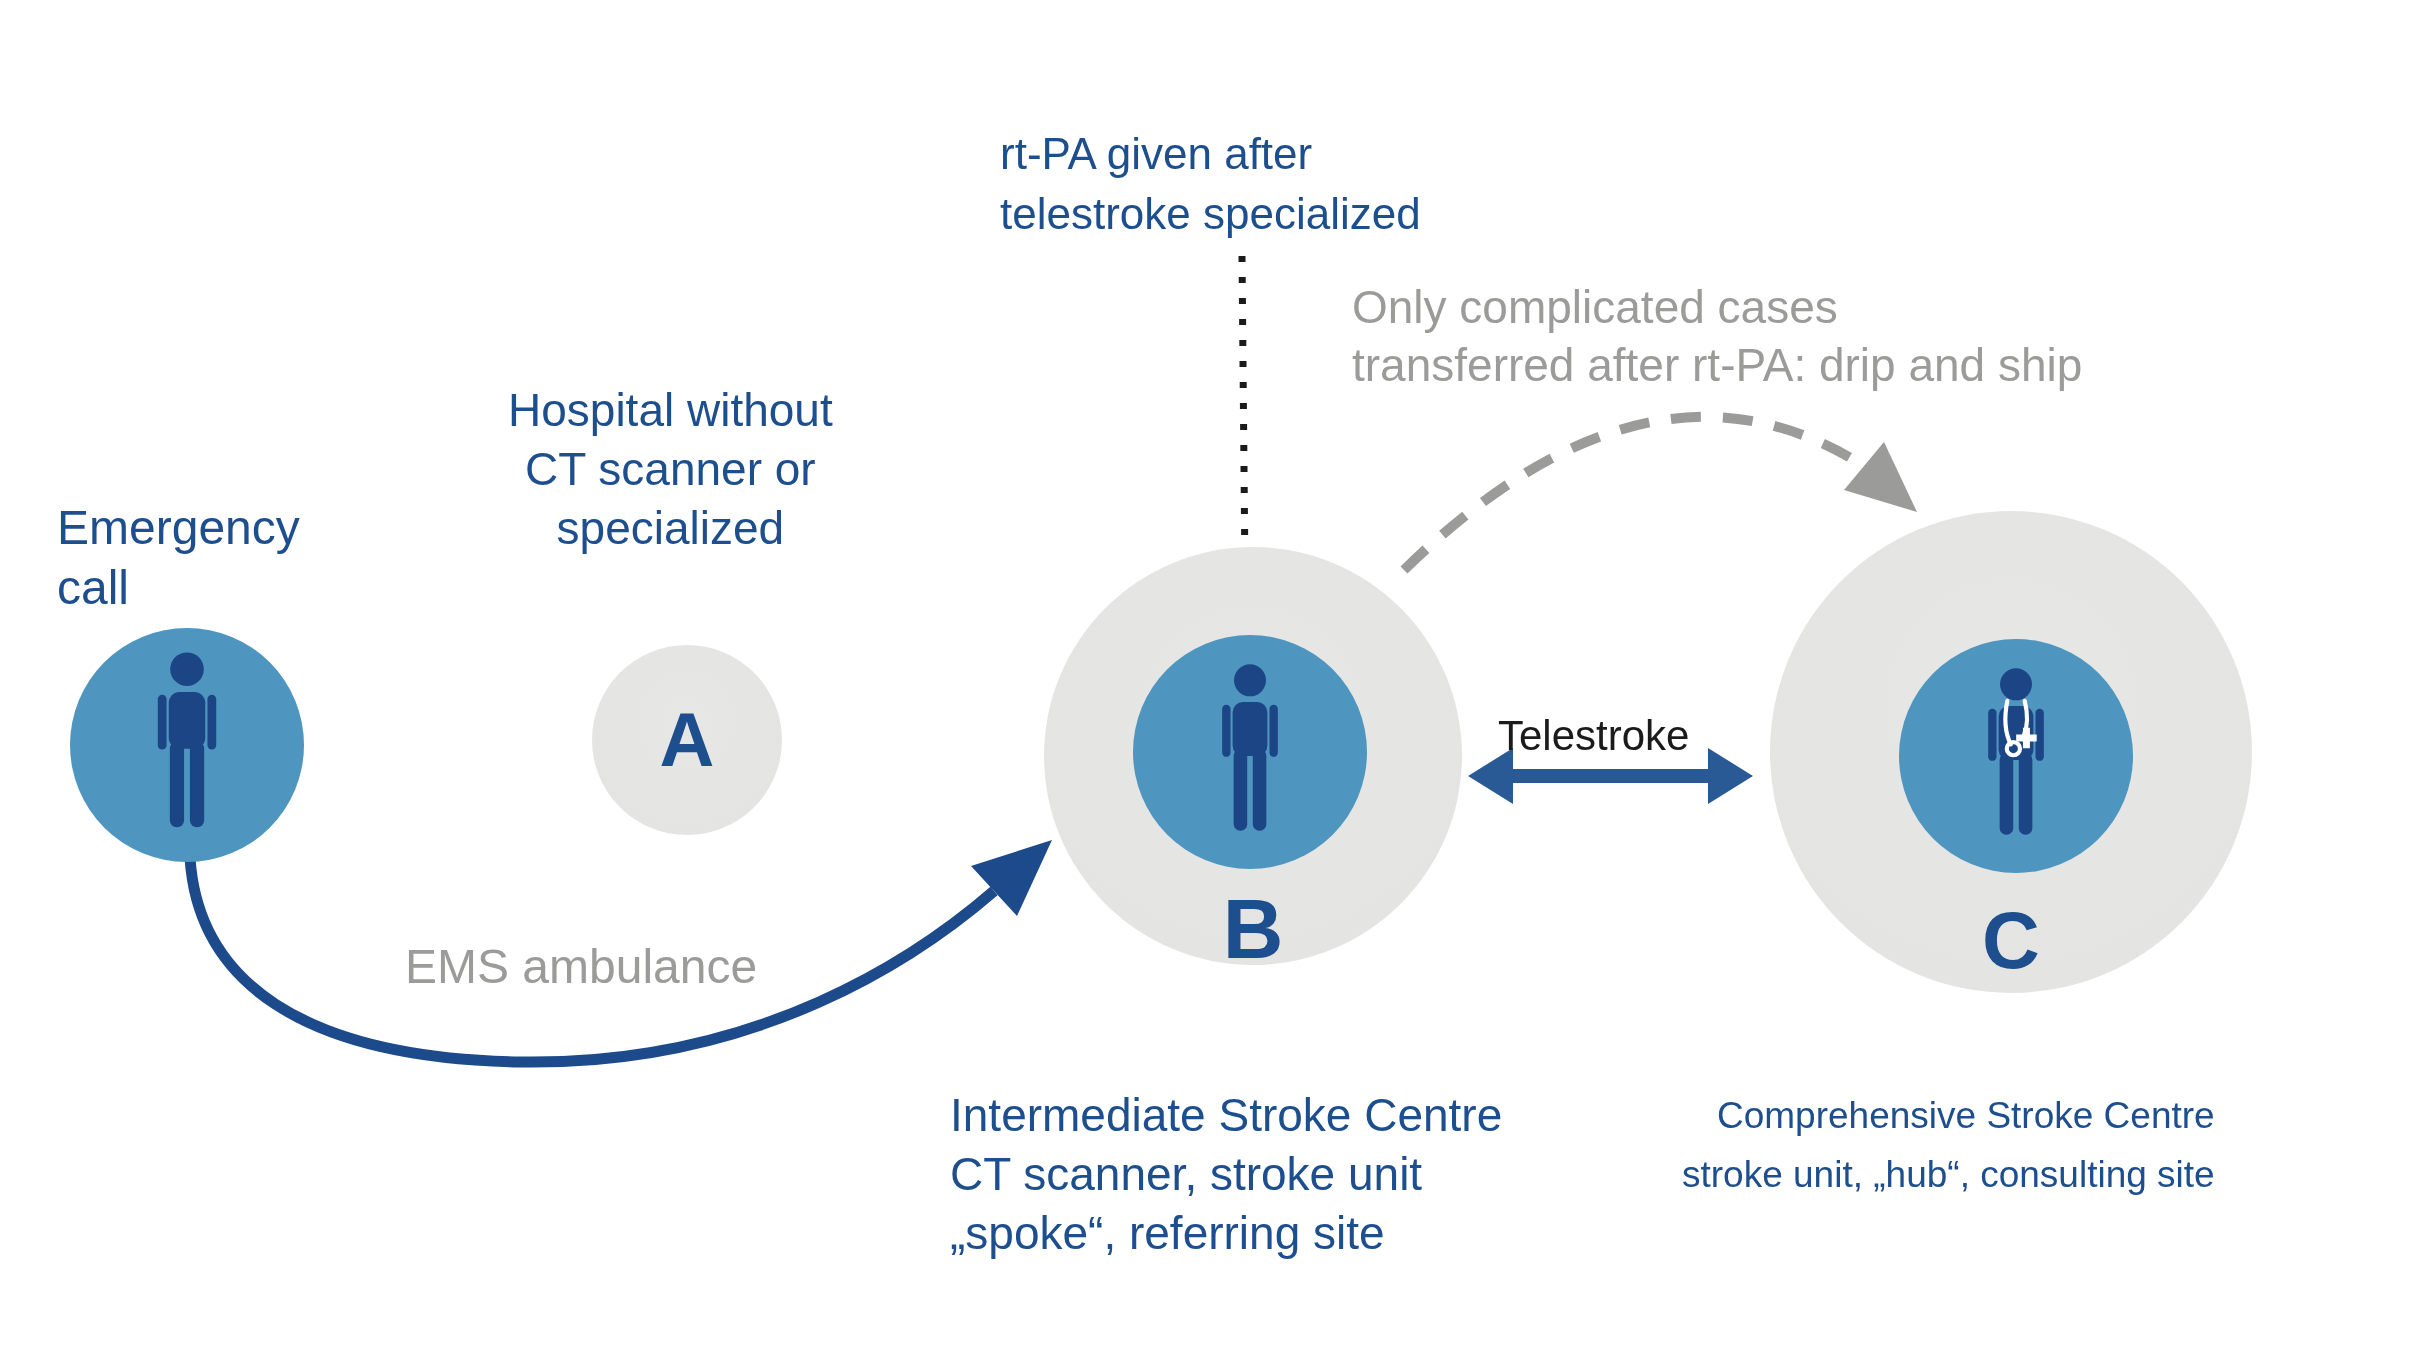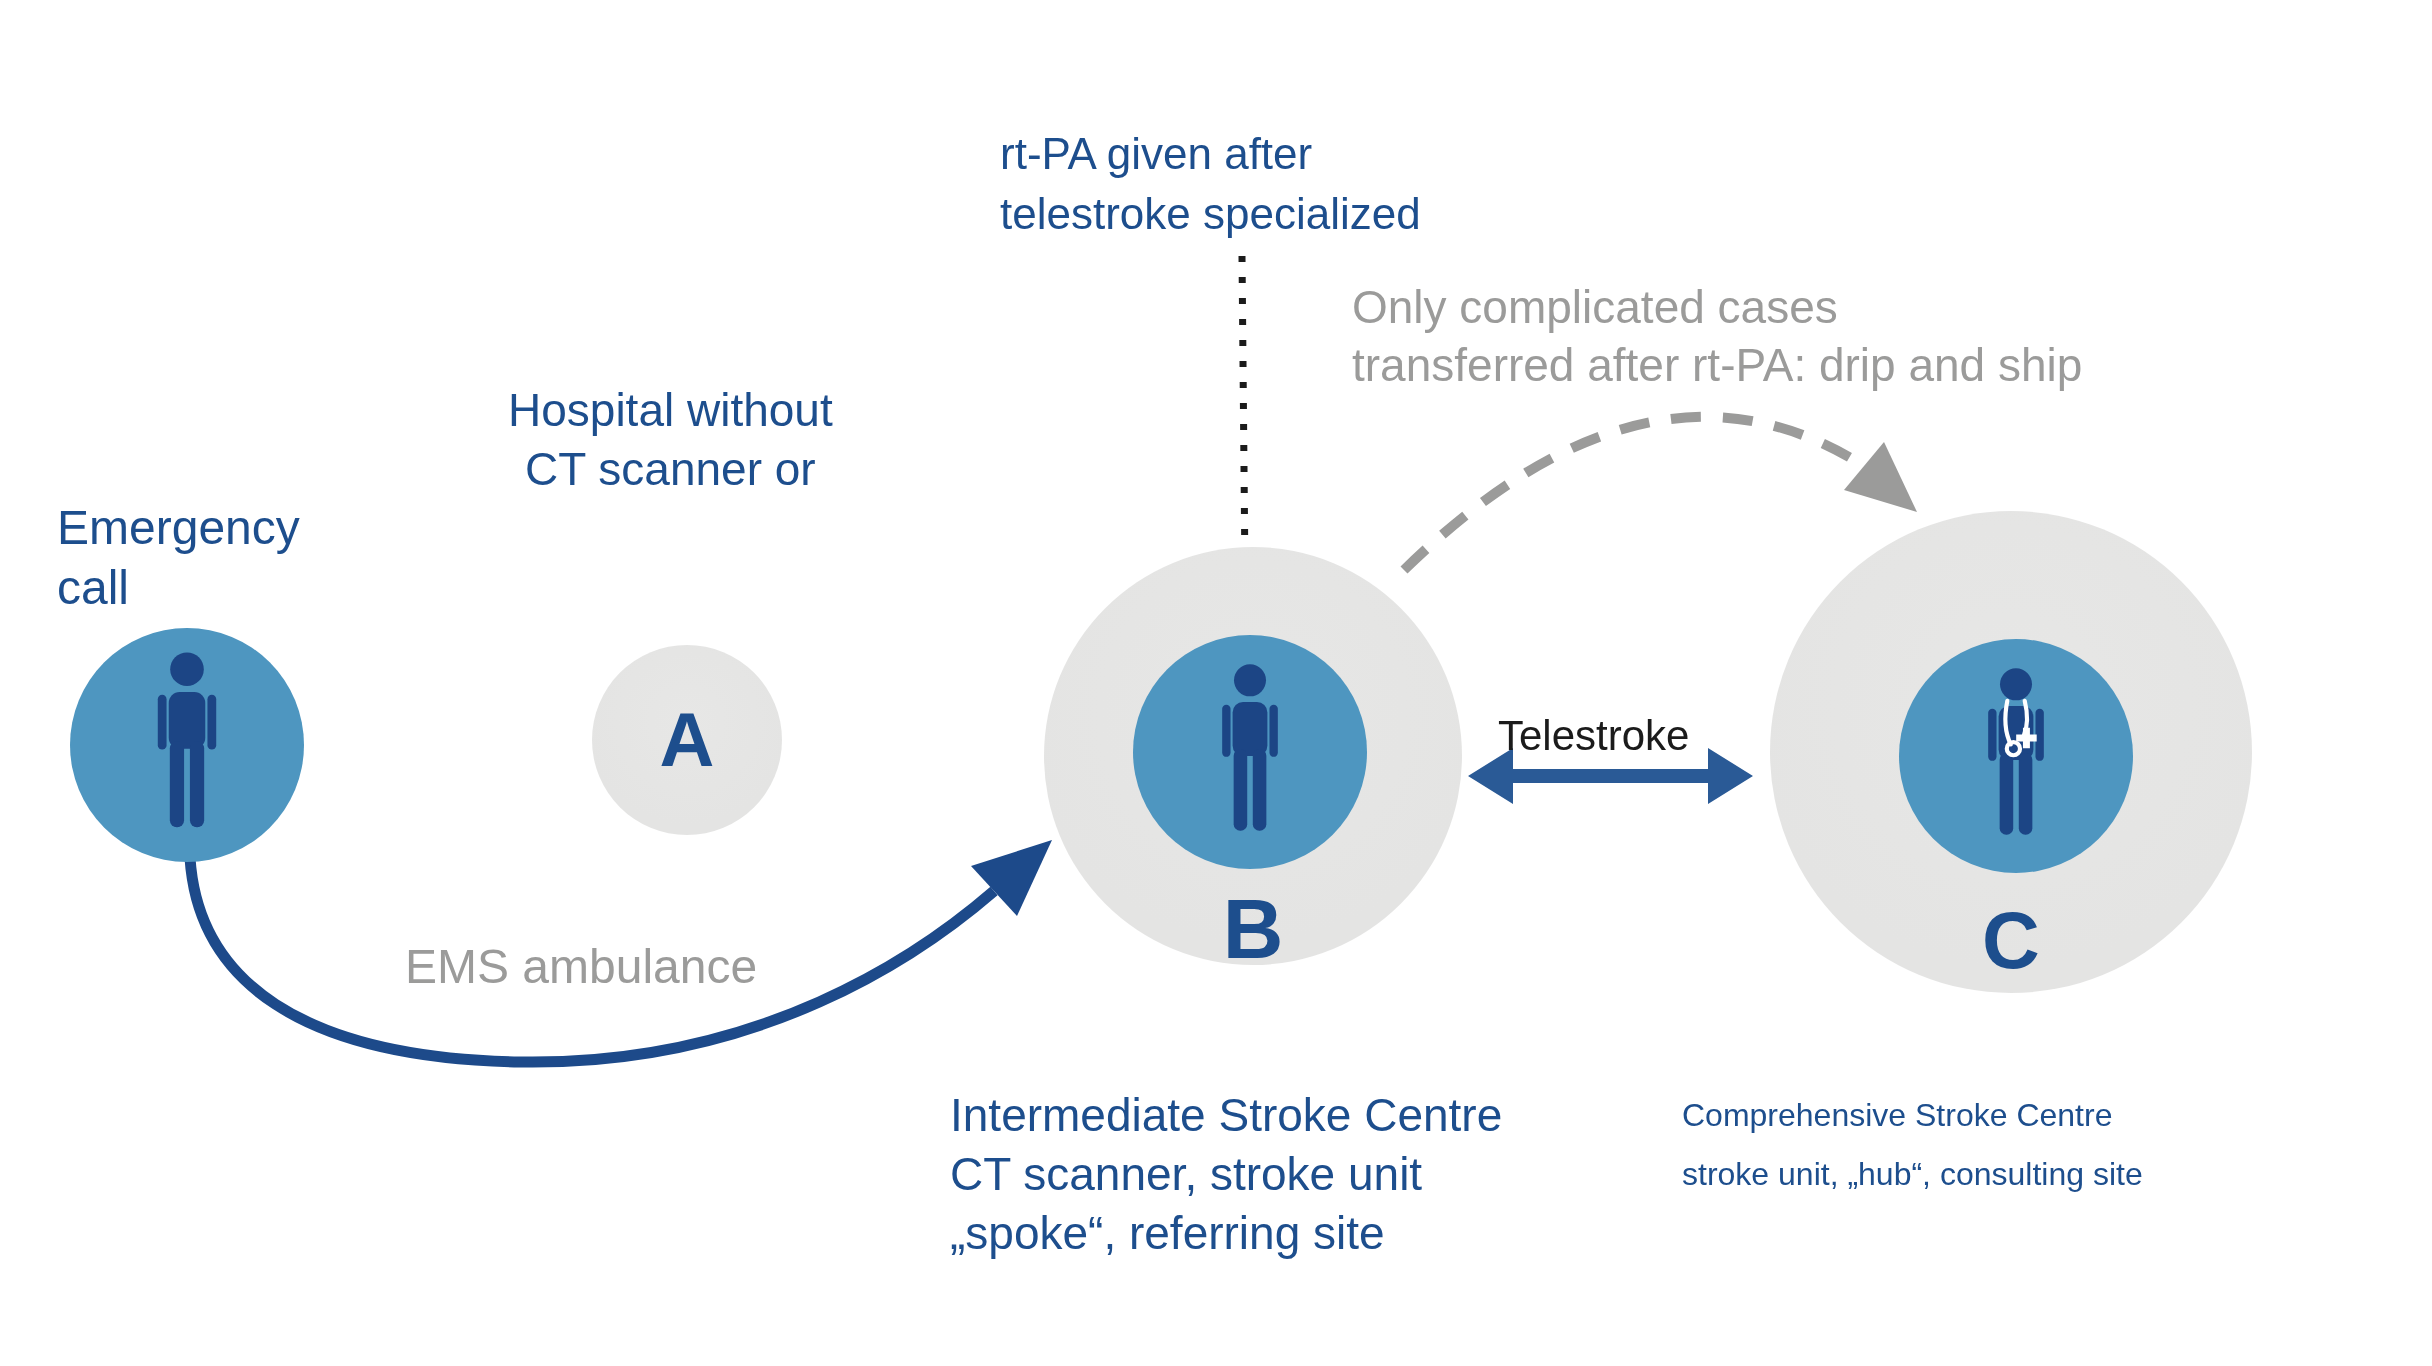--- a/index.html
+++ b/index.html
@@ -61,20 +61,21 @@
         <rect x="34.2" y="24.5" width="4.8" height="30" rx="2.4"></rect>
         <rect x="13.6" y="50" width="7.8" height="47" rx="3.8"></rect>
         <rect x="24.6" y="50" width="7.8" height="47" rx="3.8"></rect>
       </g>
     </svg>
   </div>
 
   <div class="lbl navy" style="left:508px;top:381px;font-size:46px;line-height:59px;text-align:center;">
     <div>Hospital without</div>
     <div>CT scanner or</div>
+    <div>specialized</div>
   </div>
   <div class="circle gray" style="left:592px;top:645px;width:190px;height:190px;">
     <div class="letter a">A</div>
   </div>
 
   <div class="lbl navy" style="left:1000px;top:124px;font-size:44px;line-height:60px;">
     <div>rt-PA given after</div>
     <div>telestroke specialized</div>
   </div>
 
@@ -126,18 +127,18 @@
     </div>
     <div class="letter c">C</div>
   </div>
 
   <div class="lbl navy" style="left:950px;top:1086px;font-size:46px;line-height:59px;">
     <div>Intermediate Stroke Centre</div>
     <div>CT scanner, stroke unit</div>
     <div>„spoke“, referring site</div>
   </div>
 
-  <div class="lbl navy" style="left:1682px;top:1086px;font-size:32px;line-height:59px;">
+  <div class="lbl navy" style="left:1682px;top:1086px;font-size:37px;line-height:59px;text-align:right;">
     <div>Comprehensive Stroke Centre</div>
     <div>stroke unit, „hub“, consulting site</div>
   </div>
 
 </div>
 
 </body></html>

